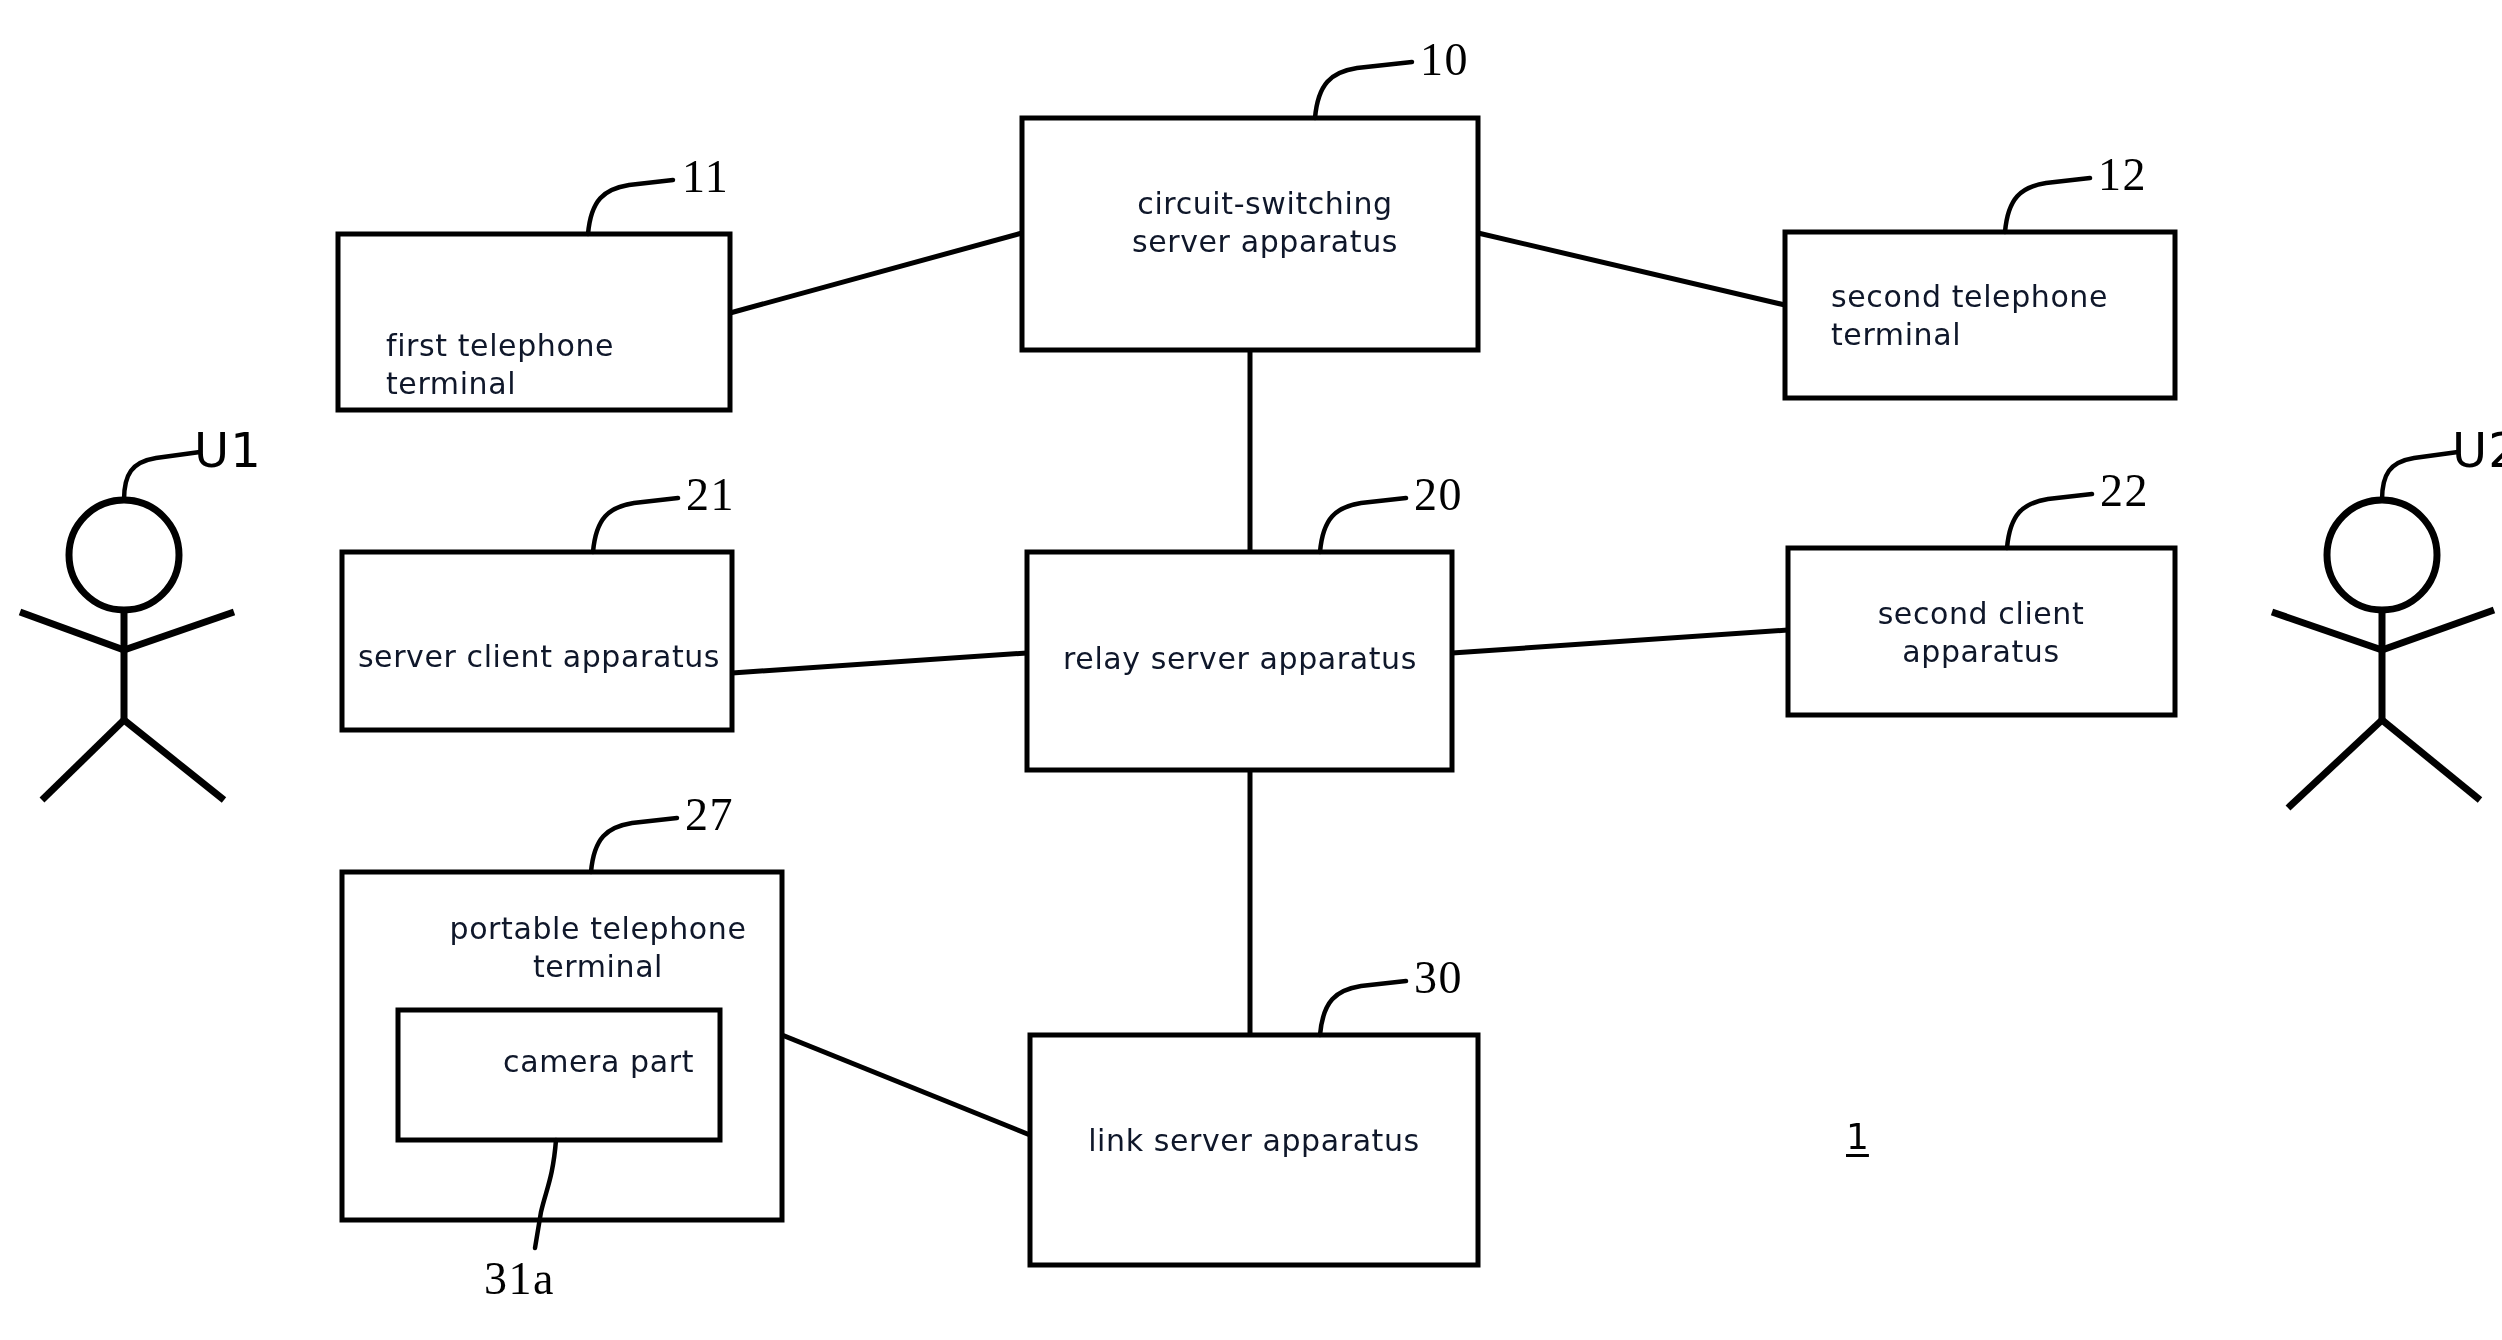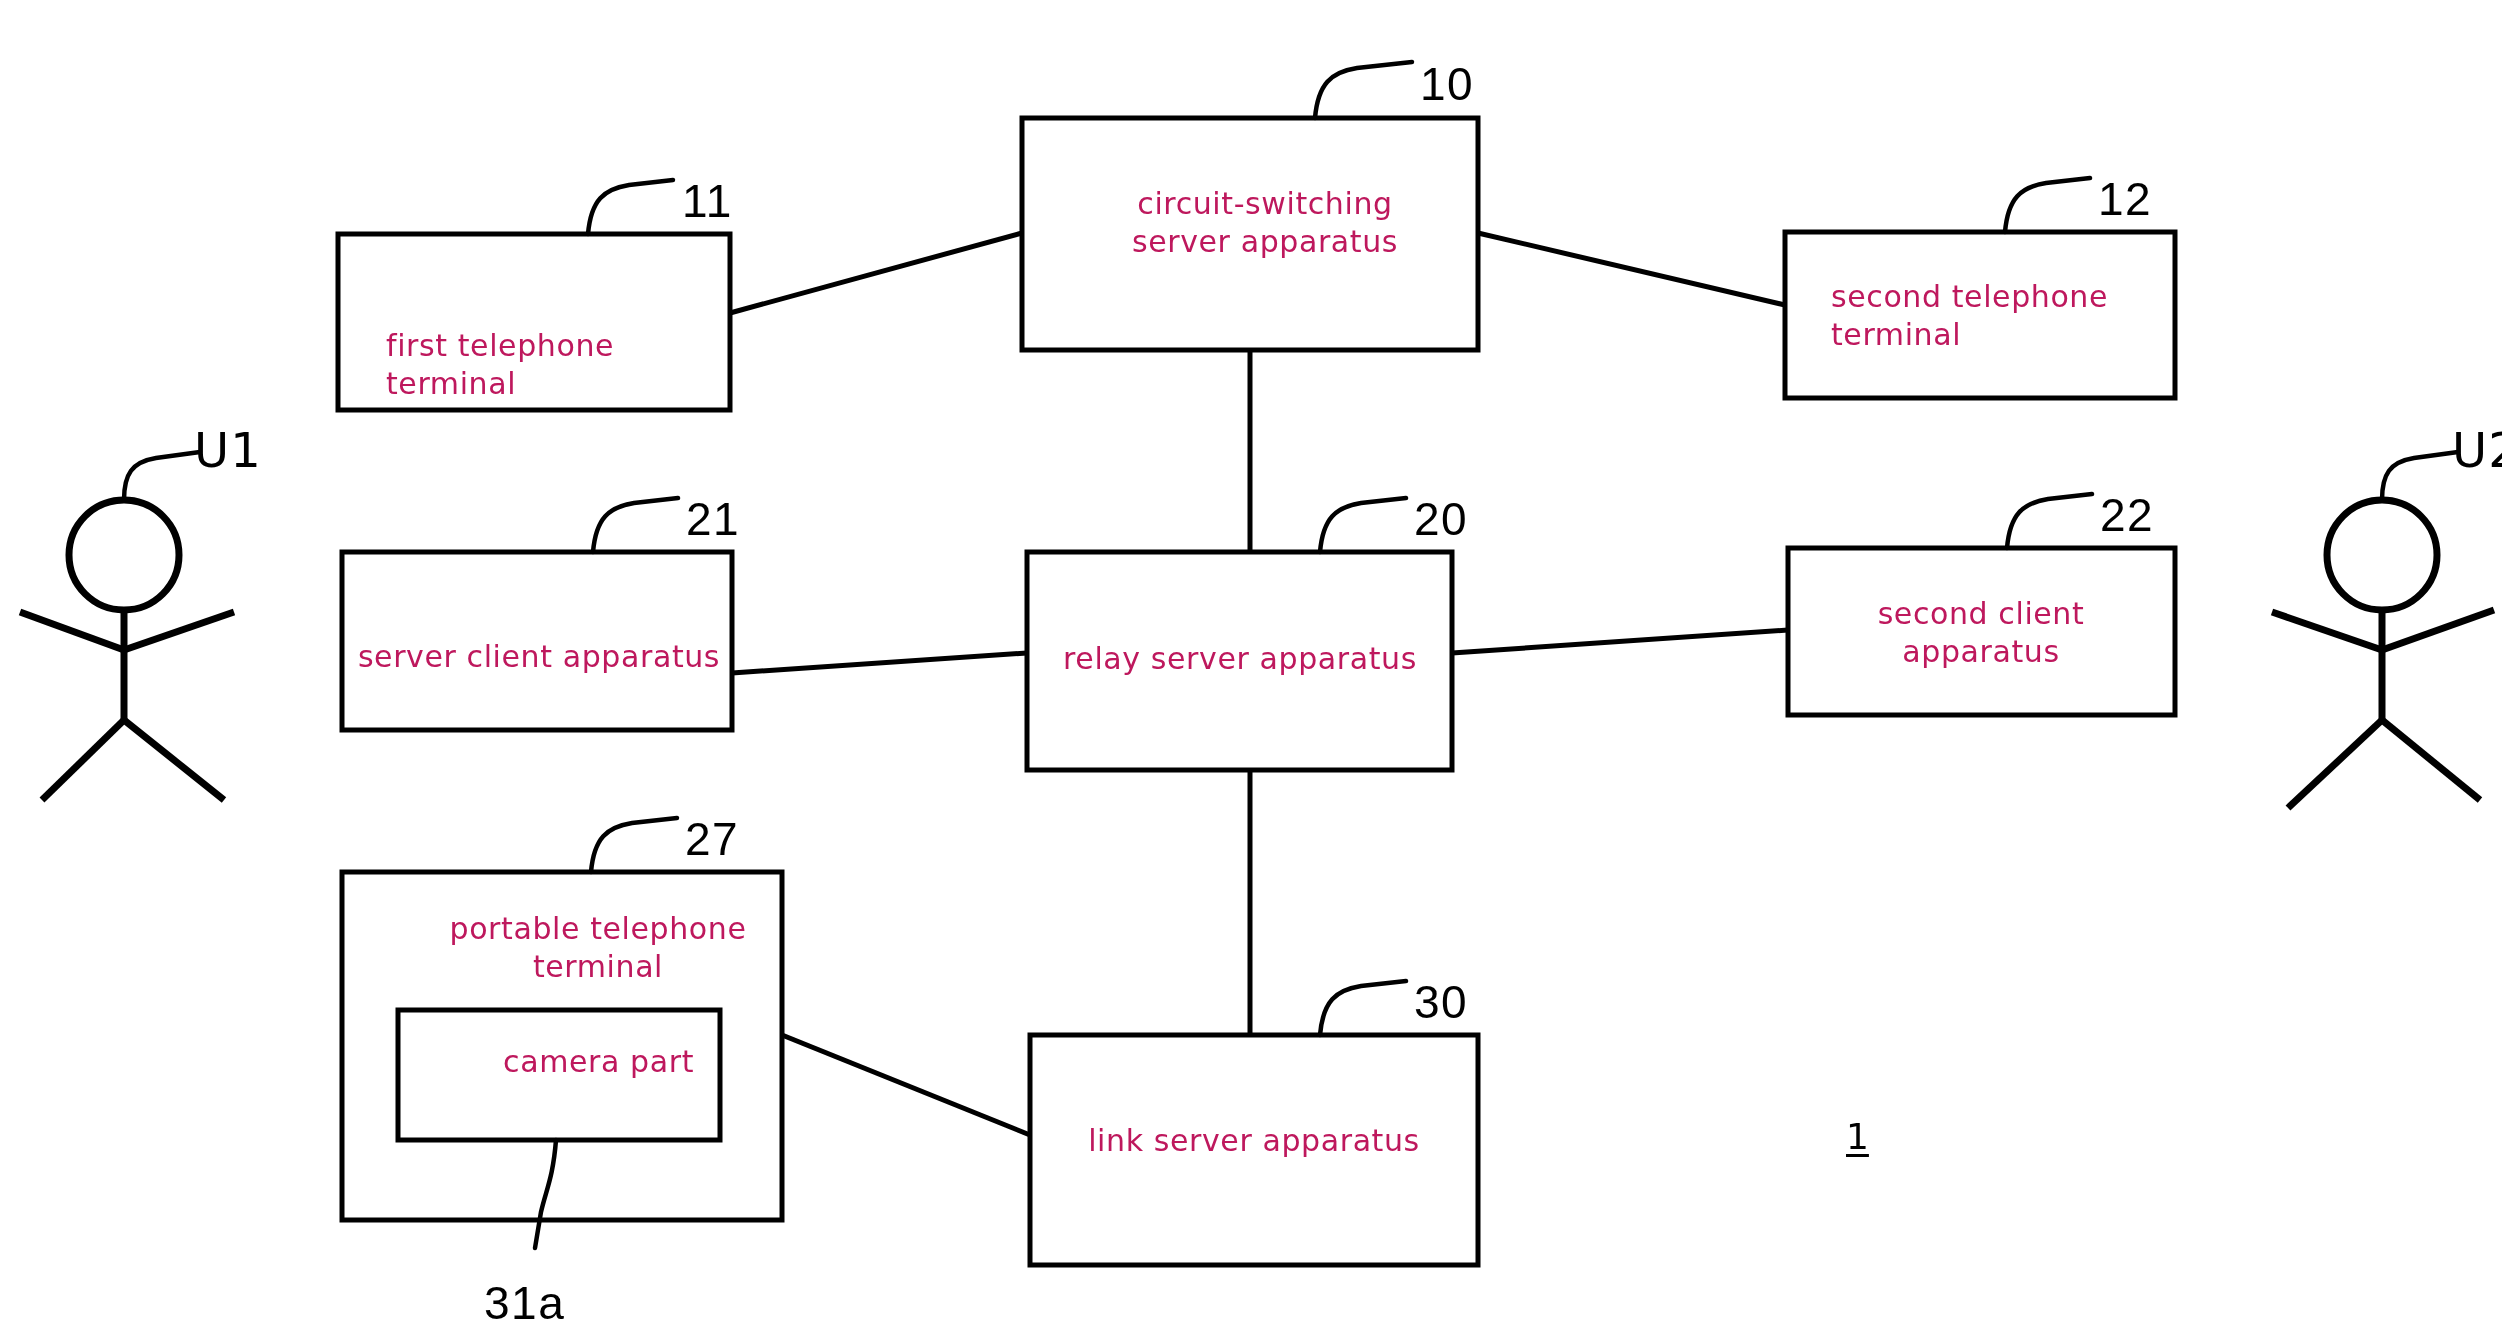--- a/index.html
+++ b/index.html
@@ -51,32 +51,31 @@
   }
   .head-circle {
     fill: #ffffff;
     stroke: #000000;
     stroke-width: 7;
   }
   .box-label {
     position: absolute;
     font-family: "DejaVu Sans", sans-serif;
     font-size: 30px;
-    color: #be185d;
+    color: #0f172a;
     line-height: 1.28;
     letter-spacing: 0.6px;
     white-space: pre-line;
   }
   .ref-num {
     position: absolute;
-    font-family: Liberation Sans, sans-serif;
+    font-family: Liberation Serif, serif;
     font-size: 46px;
     color: #000000;
     letter-spacing: 1.5px;
-    margin-top: 24px;
   }
   .user-label {
     position: absolute;
     font-family: "DejaVu Sans", sans-serif;
     font-size: 48px;
     color: #000000;
     letter-spacing: 1px;
   }
   .fig-num {
     position: absolute;

